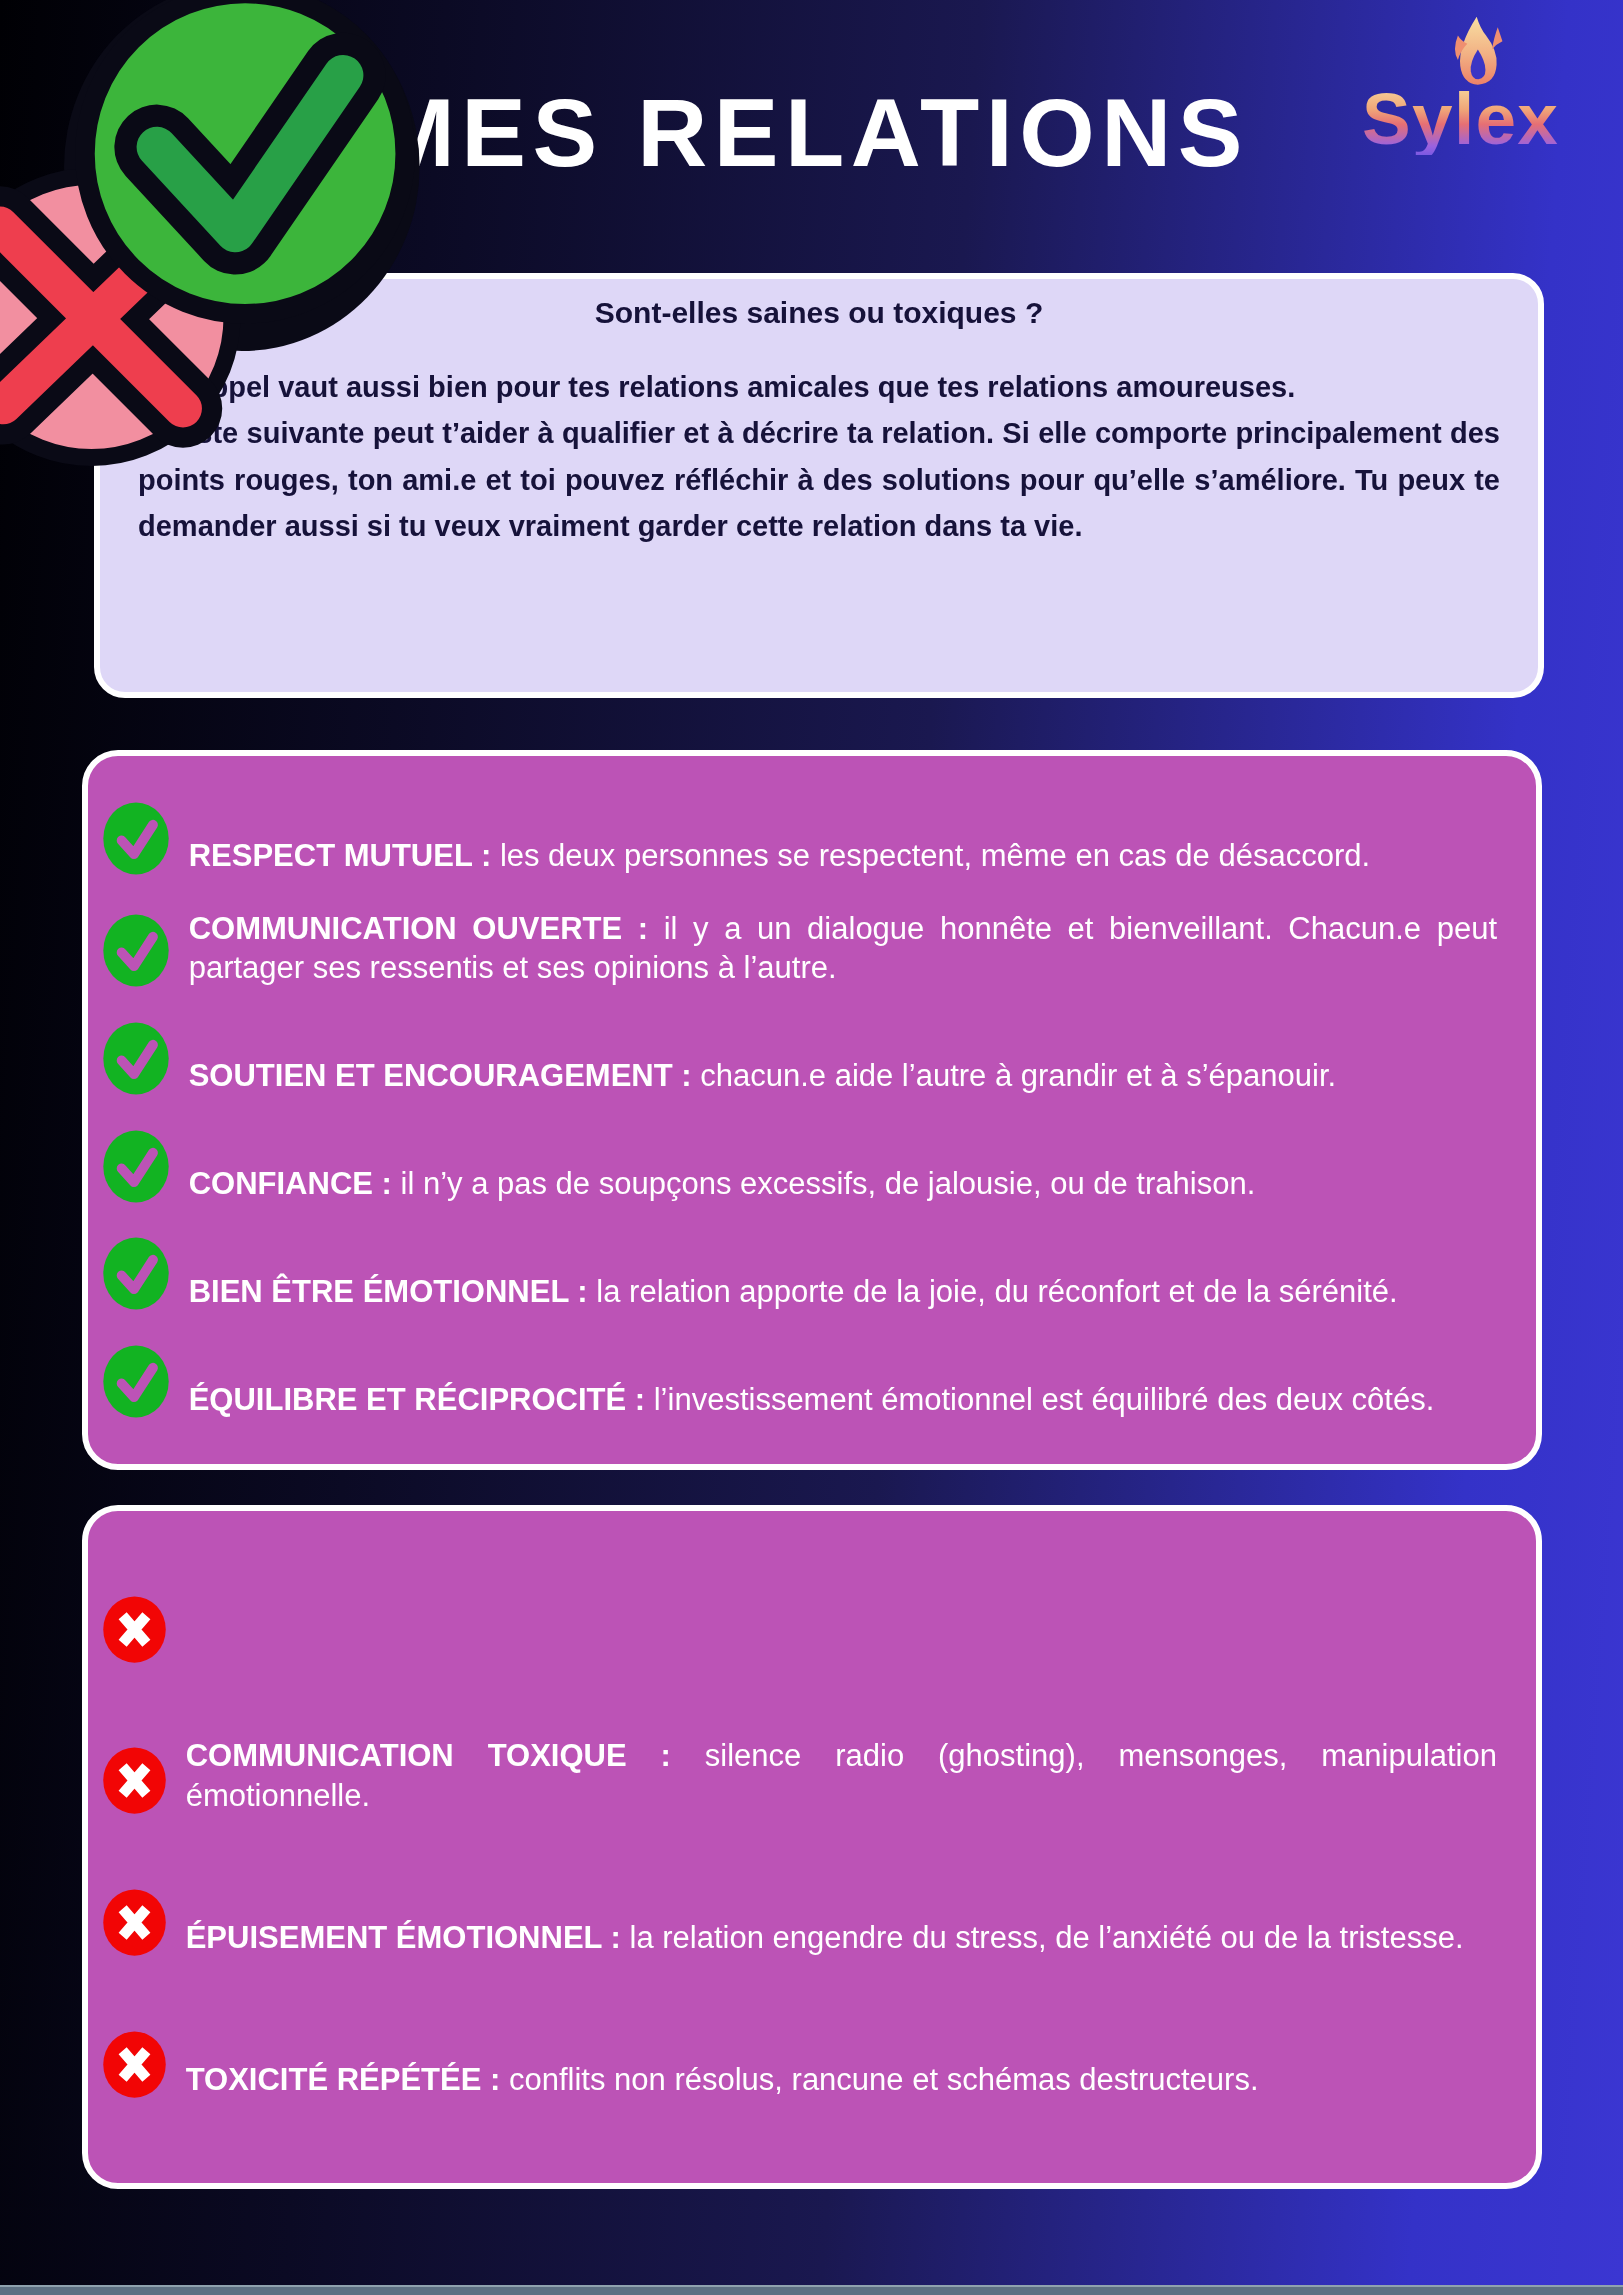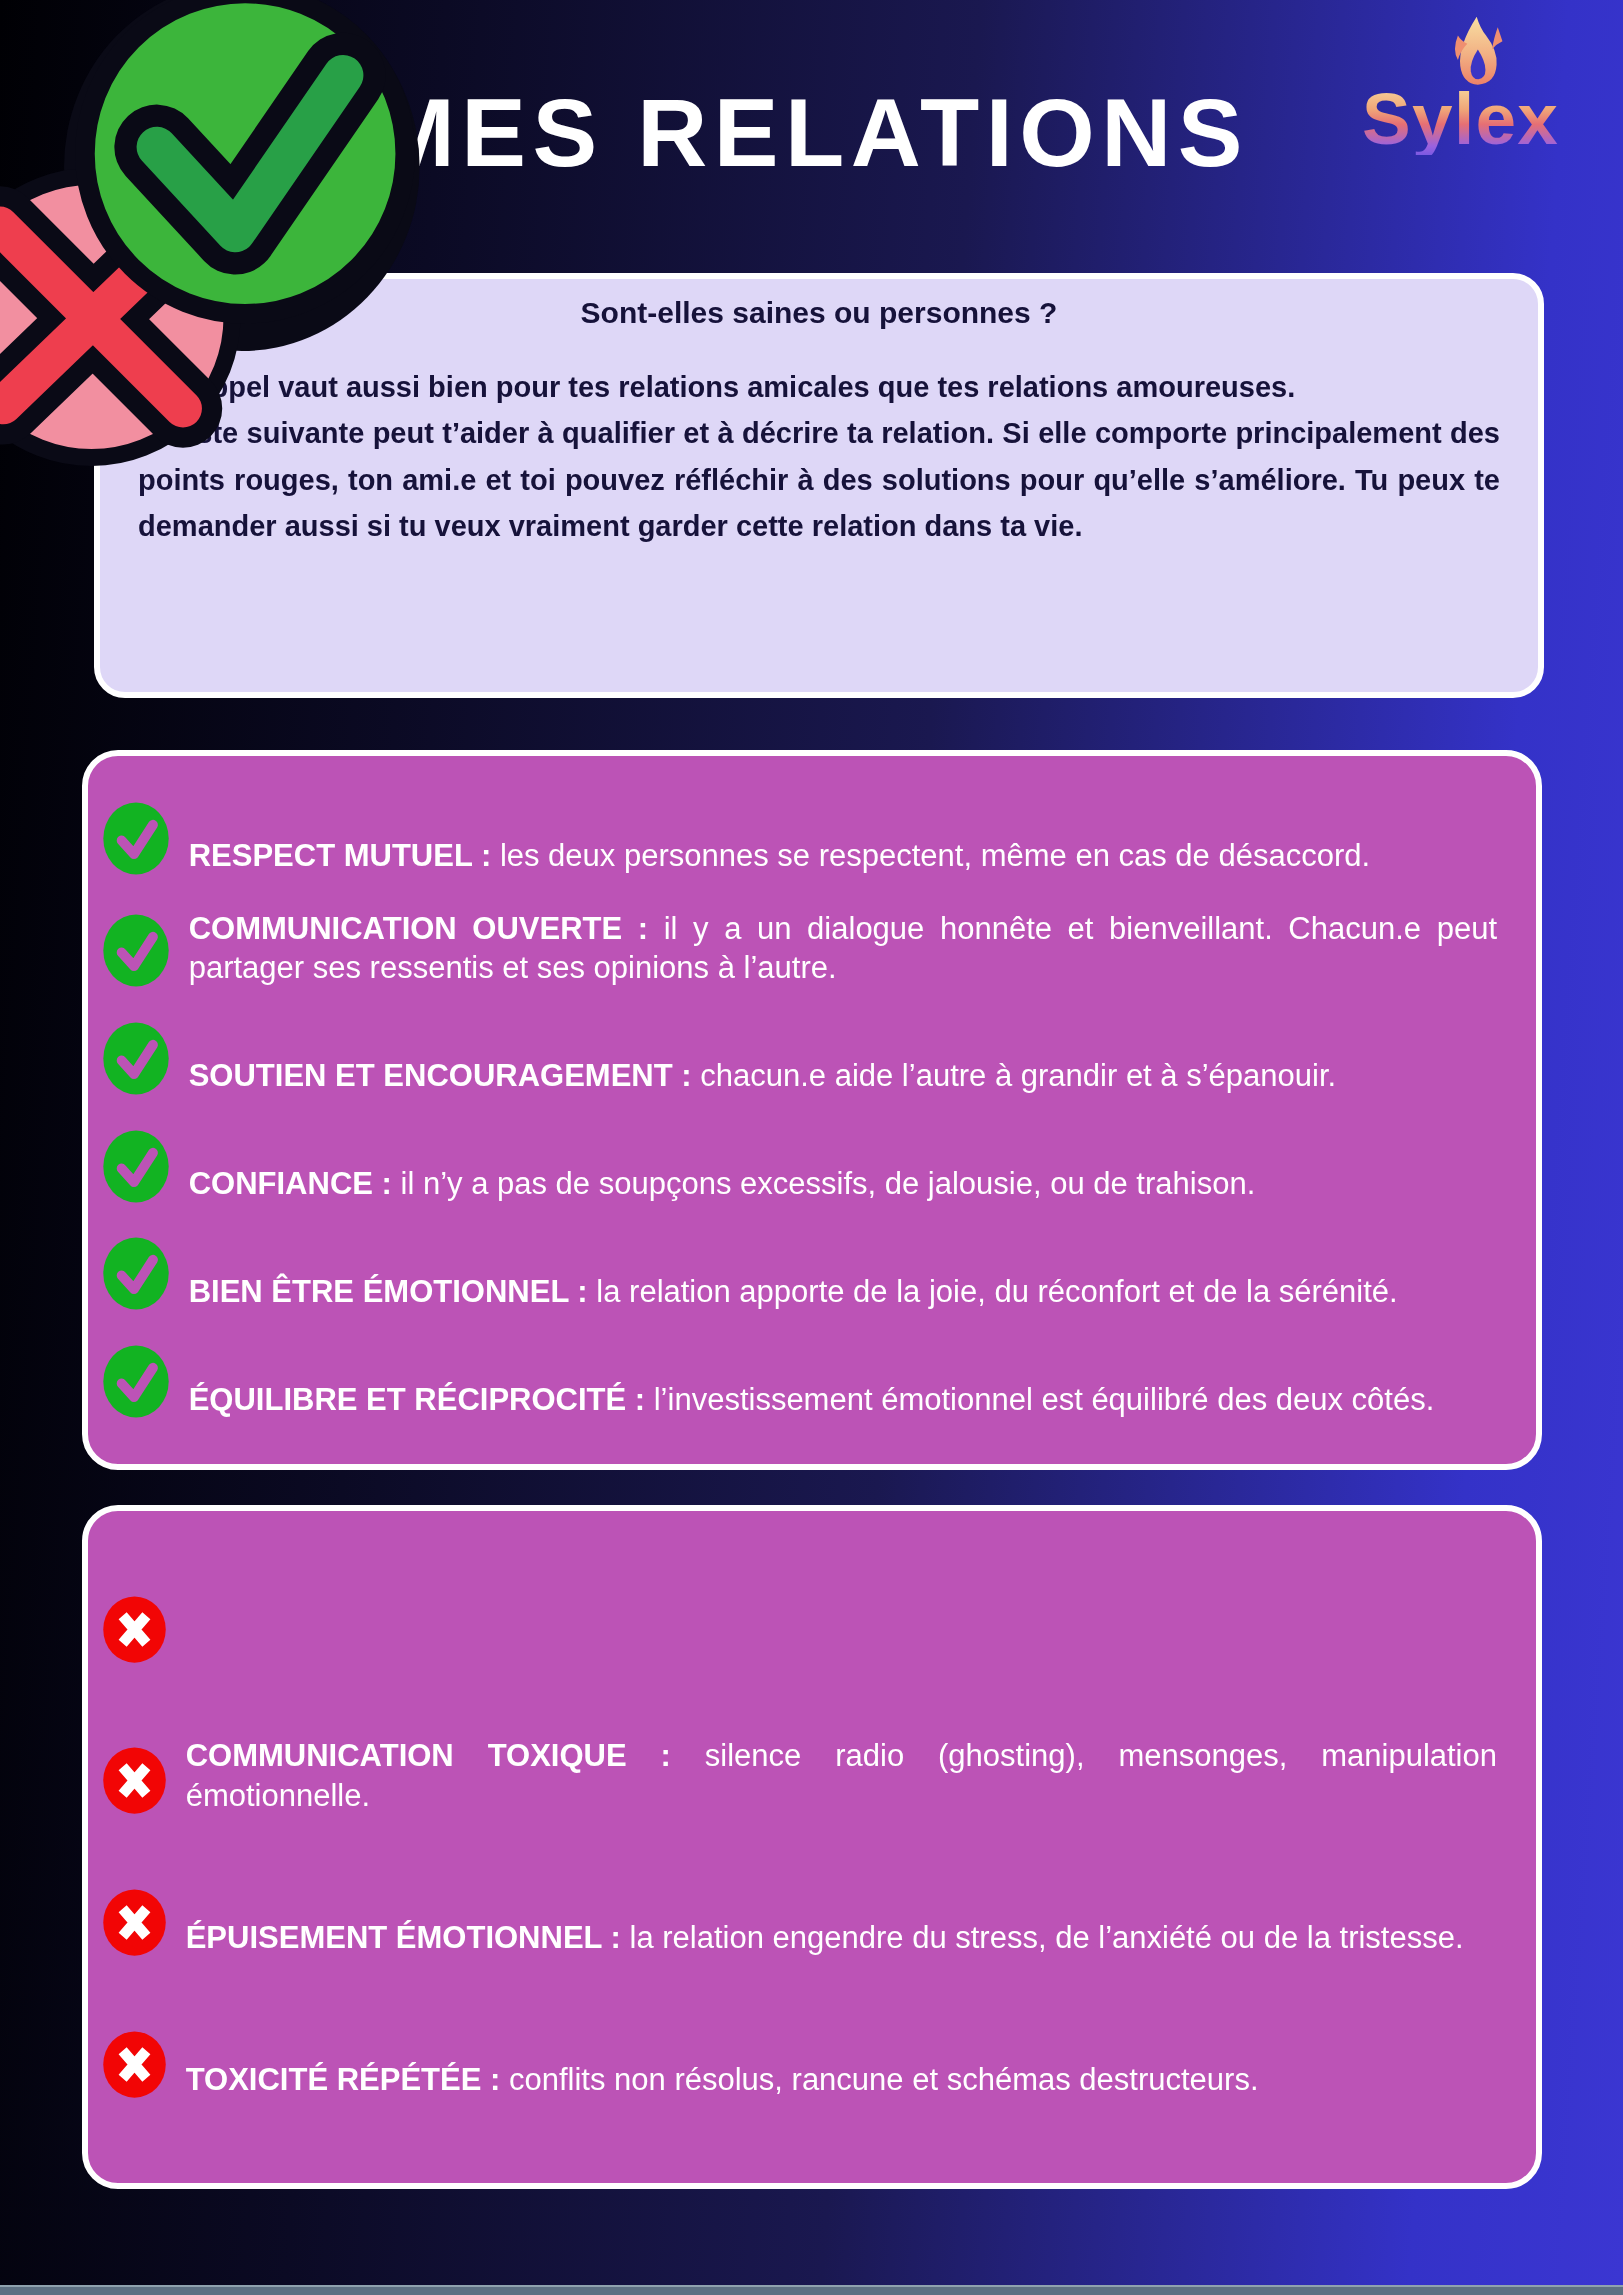--- a/index.html
+++ b/index.html
@@ -106,21 +106,21 @@
     </defs>
     <path d="M62 8 Q30 58 34 92 Q38 122 64 124 Q94 122 96 90 Q98 66 78 40 Q68 28 62 8 Z" fill="url(#flameGrad)"></path>
     <path d="M30 40 Q20 64 30 82 Q34 66 46 54 Q36 50 30 40 Z" fill="#ef8f70"></path>
     <path d="M98 26 L106 50 Q95 55 88 64 Q92 42 98 26 Z" fill="#ef8f70"></path>
     <path d="M64 64 Q50 86 52 101 Q54 115 65 115 Q77 113 77 99 Q77 84 64 64 Z" fill="#3b35c4"></path>
   </svg>
   <div class="brand-text">Sylex</div>
 </div>
 
 <section class="intro-box">
-  <h2 class="intro-heading">Sont-elles saines ou personnes ?</h2>
+  <h2 class="intro-heading">Sont-elles saines ou toxiques ?</h2>
   <p class="intro-p">Ce rappel vaut aussi bien pour tes relations amicales que tes relations amoureuses.</p>
   <p class="intro-p">La liste suivante peut t’aider à qualifier et à décrire ta relation. Si elle comporte principalement des points rouges, ton ami.e et toi pouvez réfléchir à des solutions pour qu’elle s’améliore. Tu peux te demander aussi si tu veux vraiment garder cette relation dans ta vie.</p>
 </section>
 
 <section class="panel healthy">
   <div class="item">
     <svg class="li-icon li-icon-check" viewBox="0 0 104 114" width="68" height="75">
         <use href="#sym-check"></use>
       </svg>
     <p class="item-text"><b>RESPECT MUTUEL :</b> <span>les deux personnes se respectent, même en cas de désaccord.</span></p>

